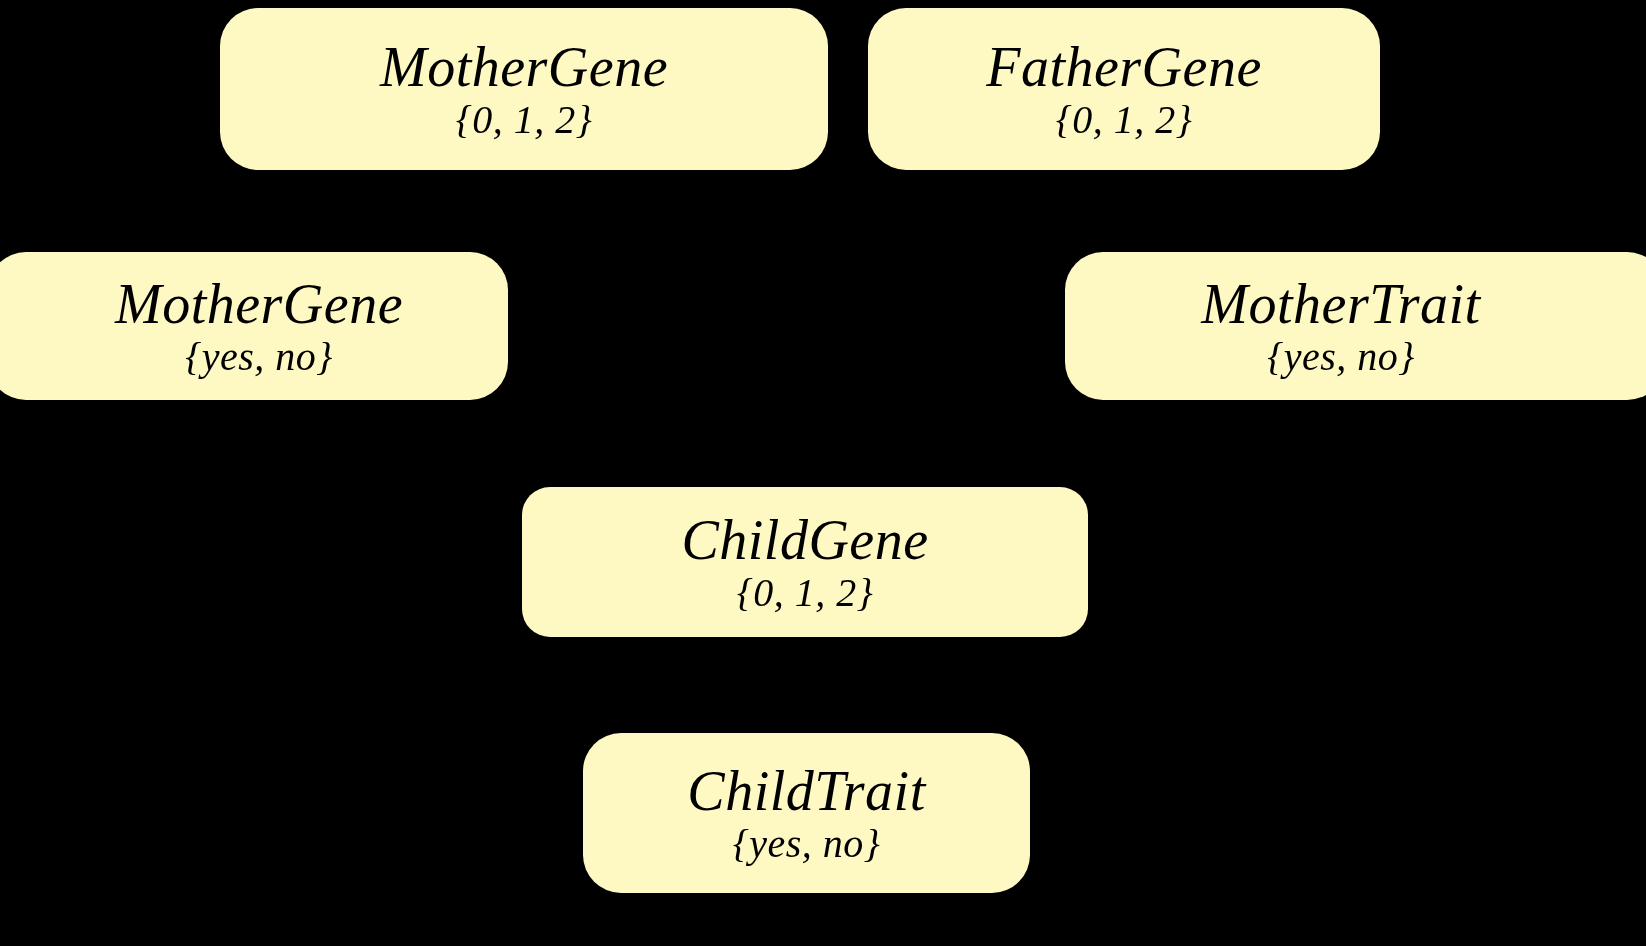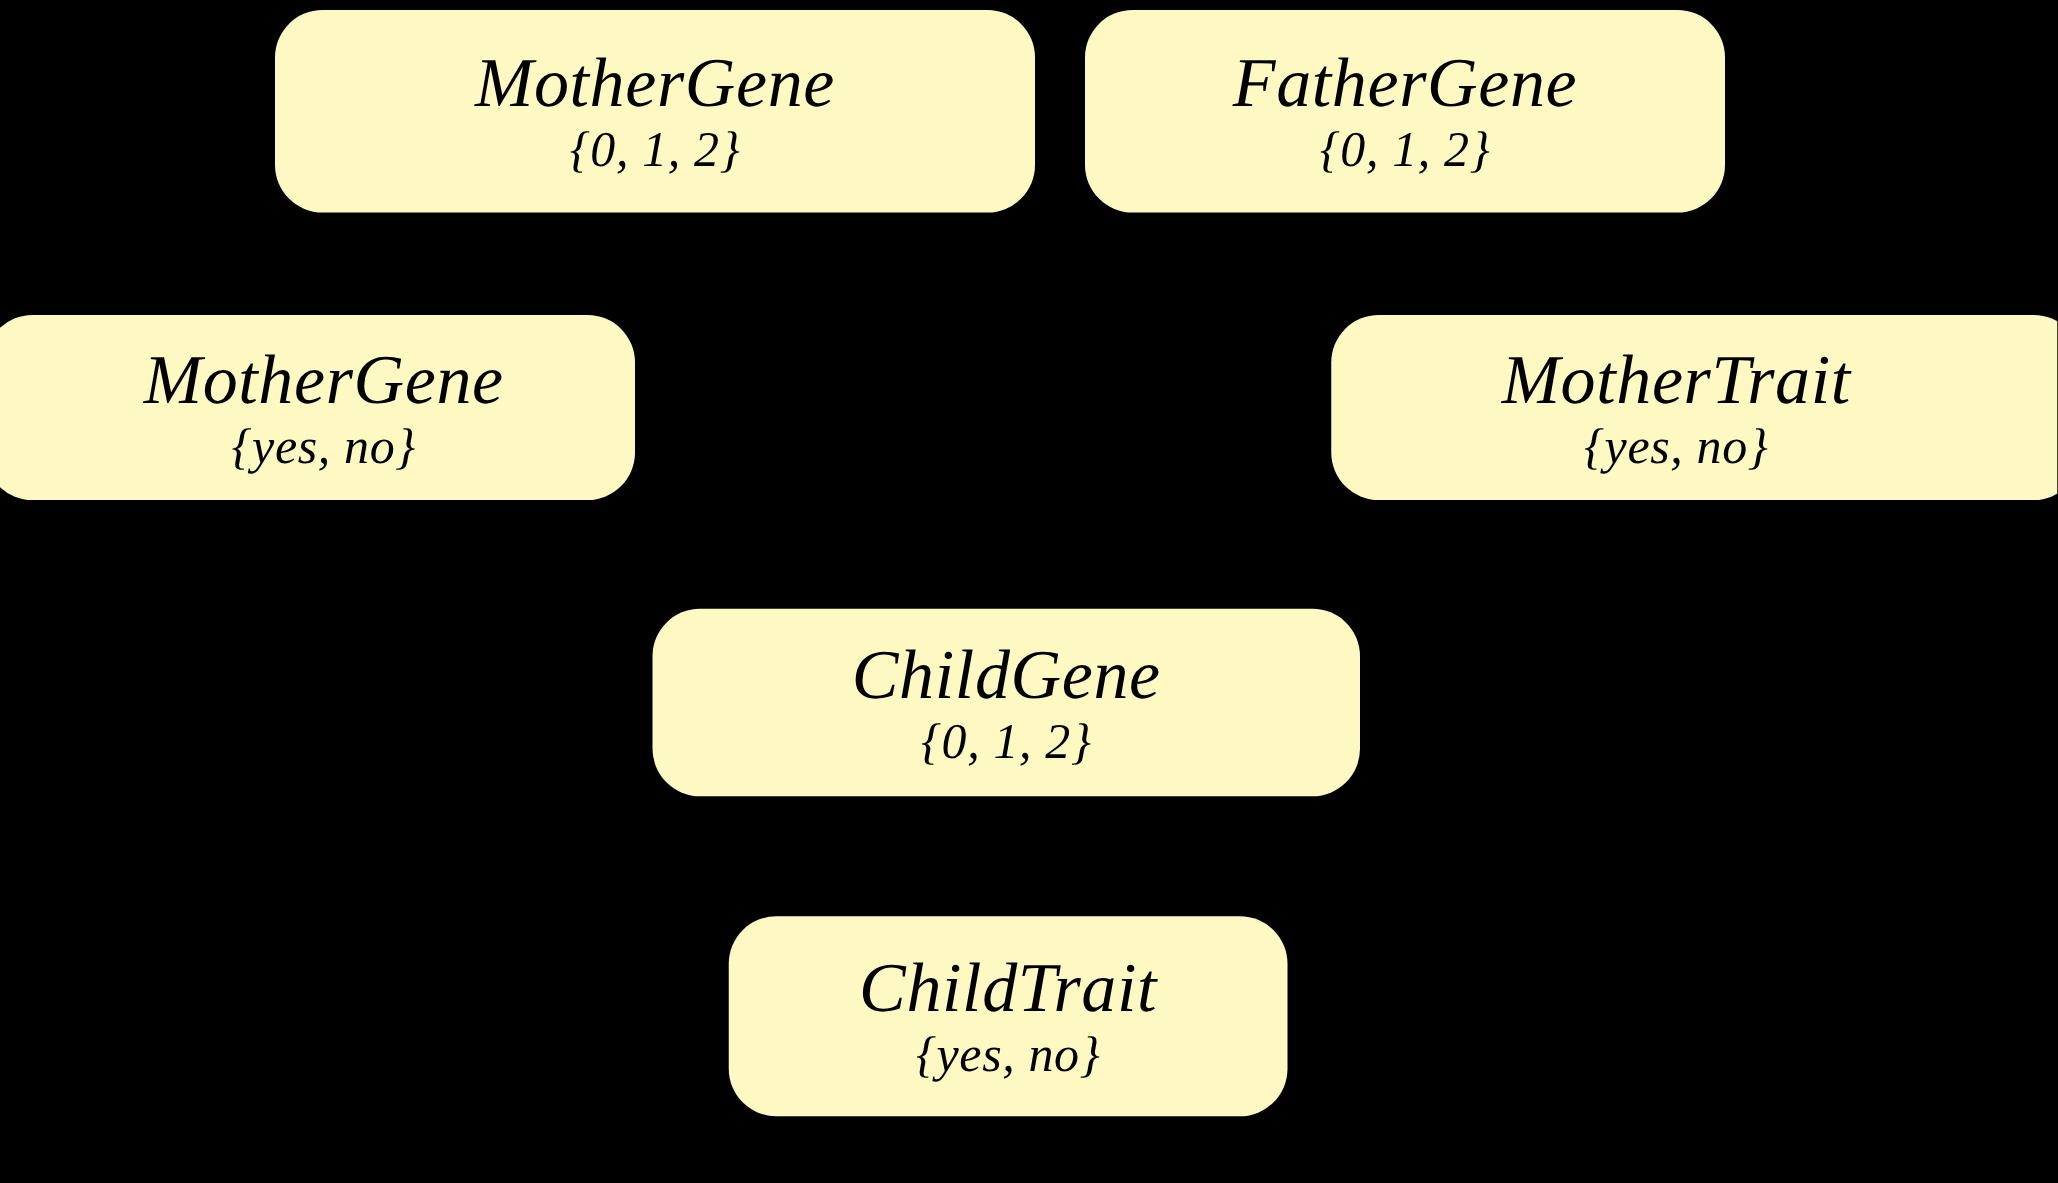--- a/index.html
+++ b/index.html
@@ -40,21 +40,21 @@
     font-size: 40px;
     letter-spacing: 0.5px;
     white-space: nowrap;
   }
 
   
   #node-mother-gene  { left: 220px;  top: 8px;   width: 608px;  height: 162px; }
   #node-father-gene  { left: 868px;  top: 8px;   width: 512px;  height: 162px; }
   #node-mother-trait { left: -12px;  top: 252px; width: 520px;  height: 148px; }
   #node-father-trait { left: 1065px; top: 252px; width: 600px;  height: 148px; }
-  #node-child-gene   { left: 522px;  top: 487px; width: 566px;  height: 150px; }
+  #node-child-gene   { left: 522px;  top: 487px; width: 566px;  height: 150px; border-radius: 28px; }
   #node-child-trait  { left: 583px;  top: 733px; width: 447px;  height: 160px; justify-content: center; }
 
   #node-mother-trait .node-label,
   #node-mother-trait .node-domain { padding-left: 22px; }
   #node-father-trait .node-label,
   #node-father-trait .node-domain { padding-right: 48px; }
 </style>
 </head>
 <body>
 

